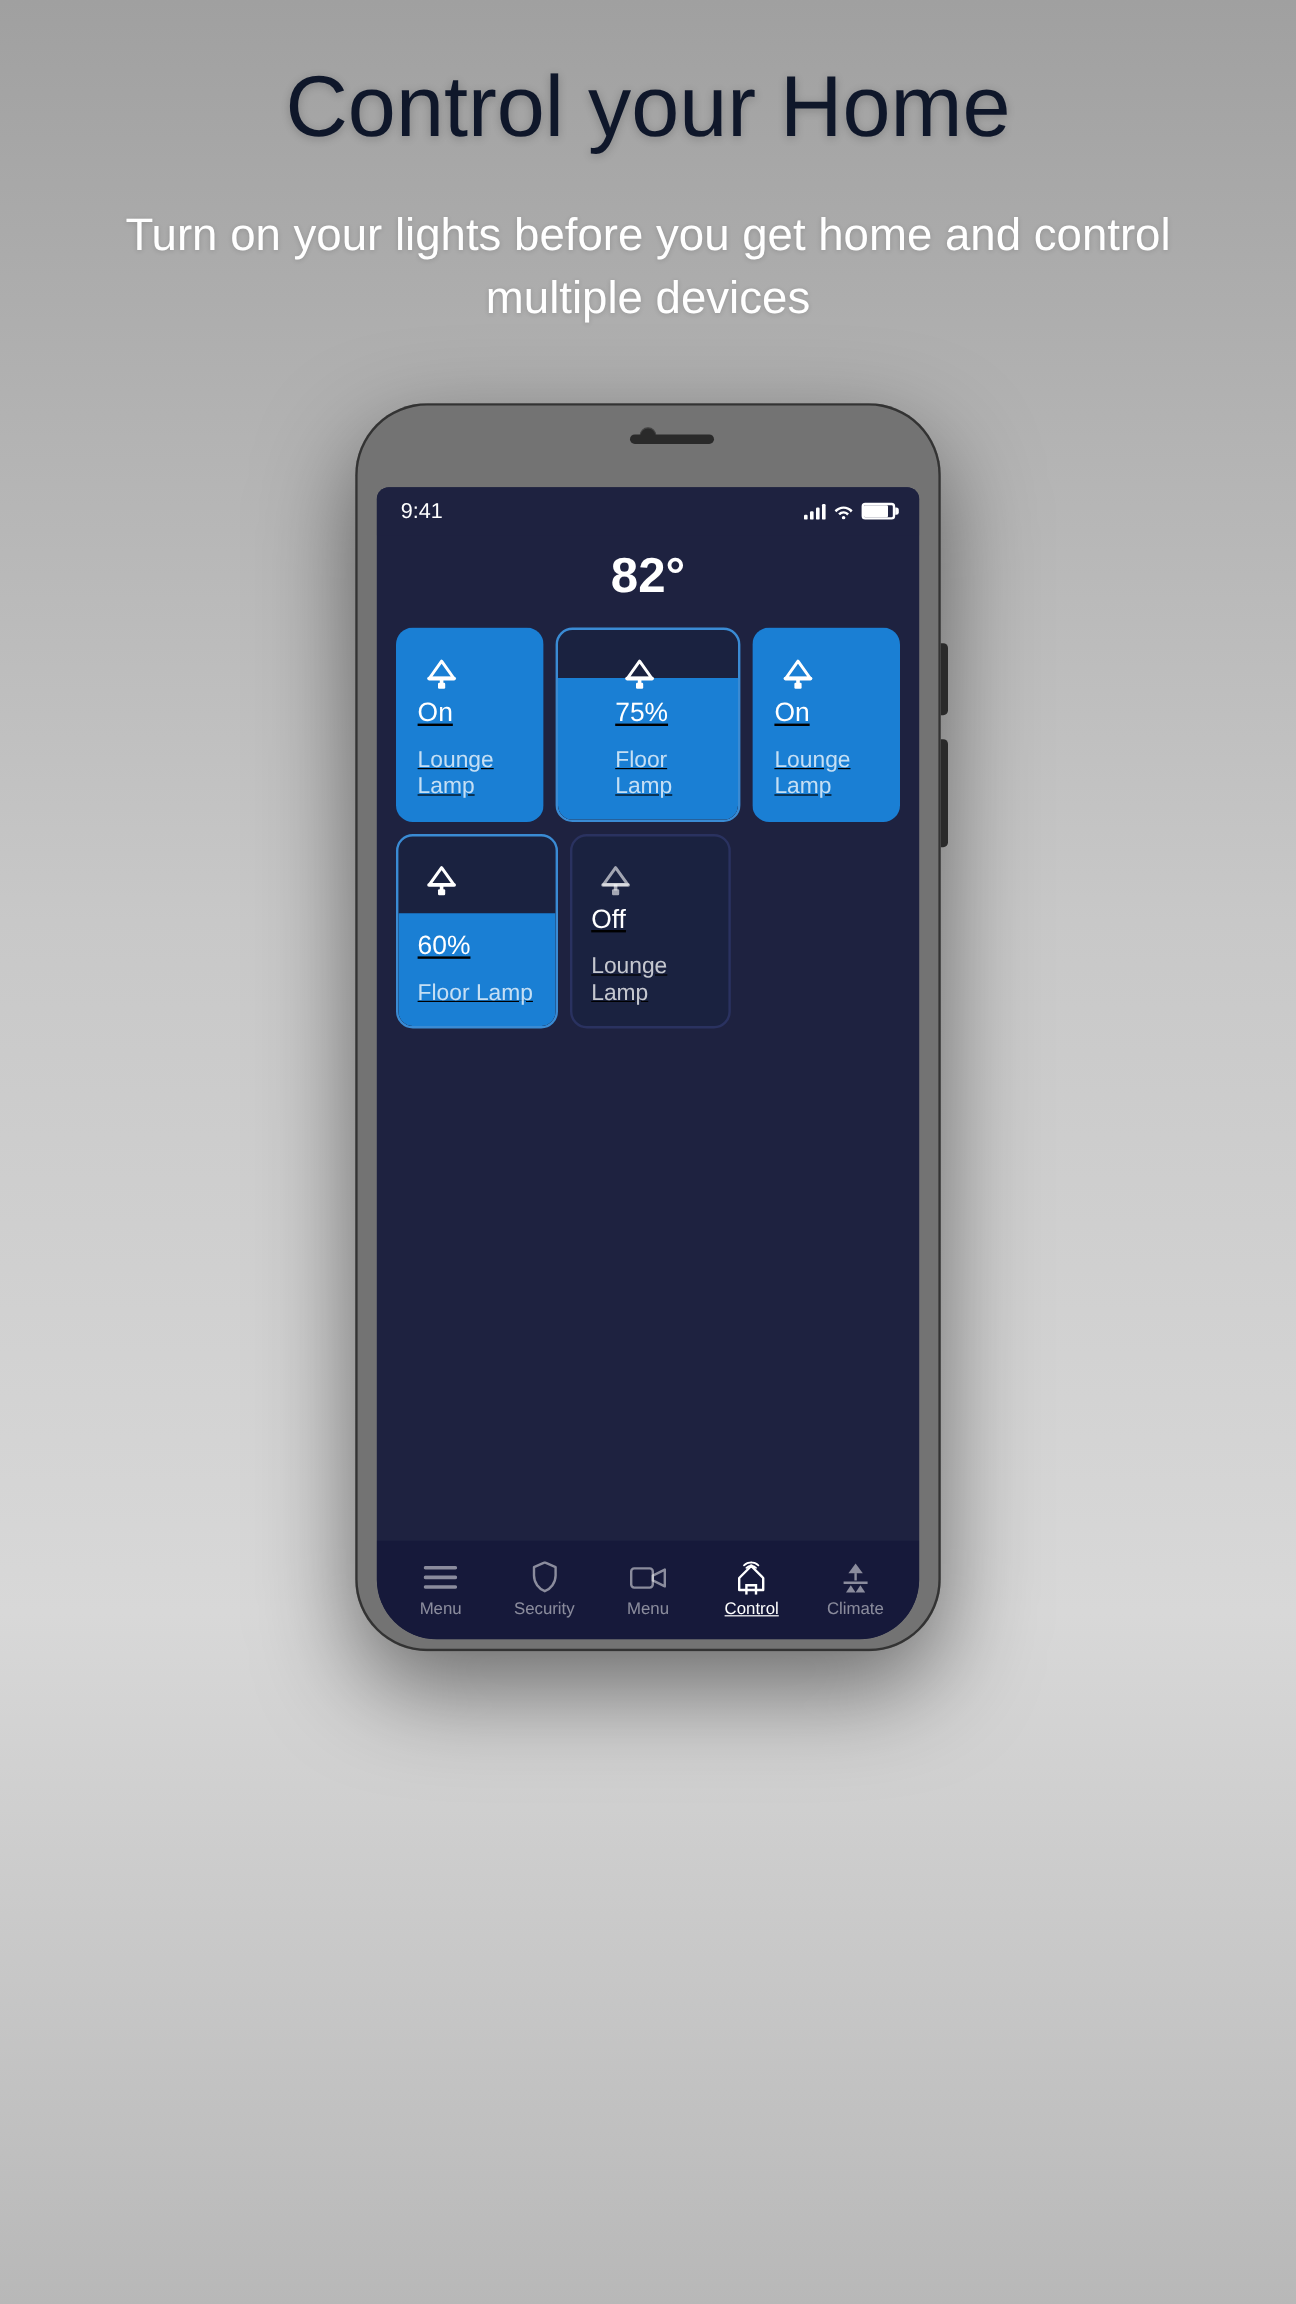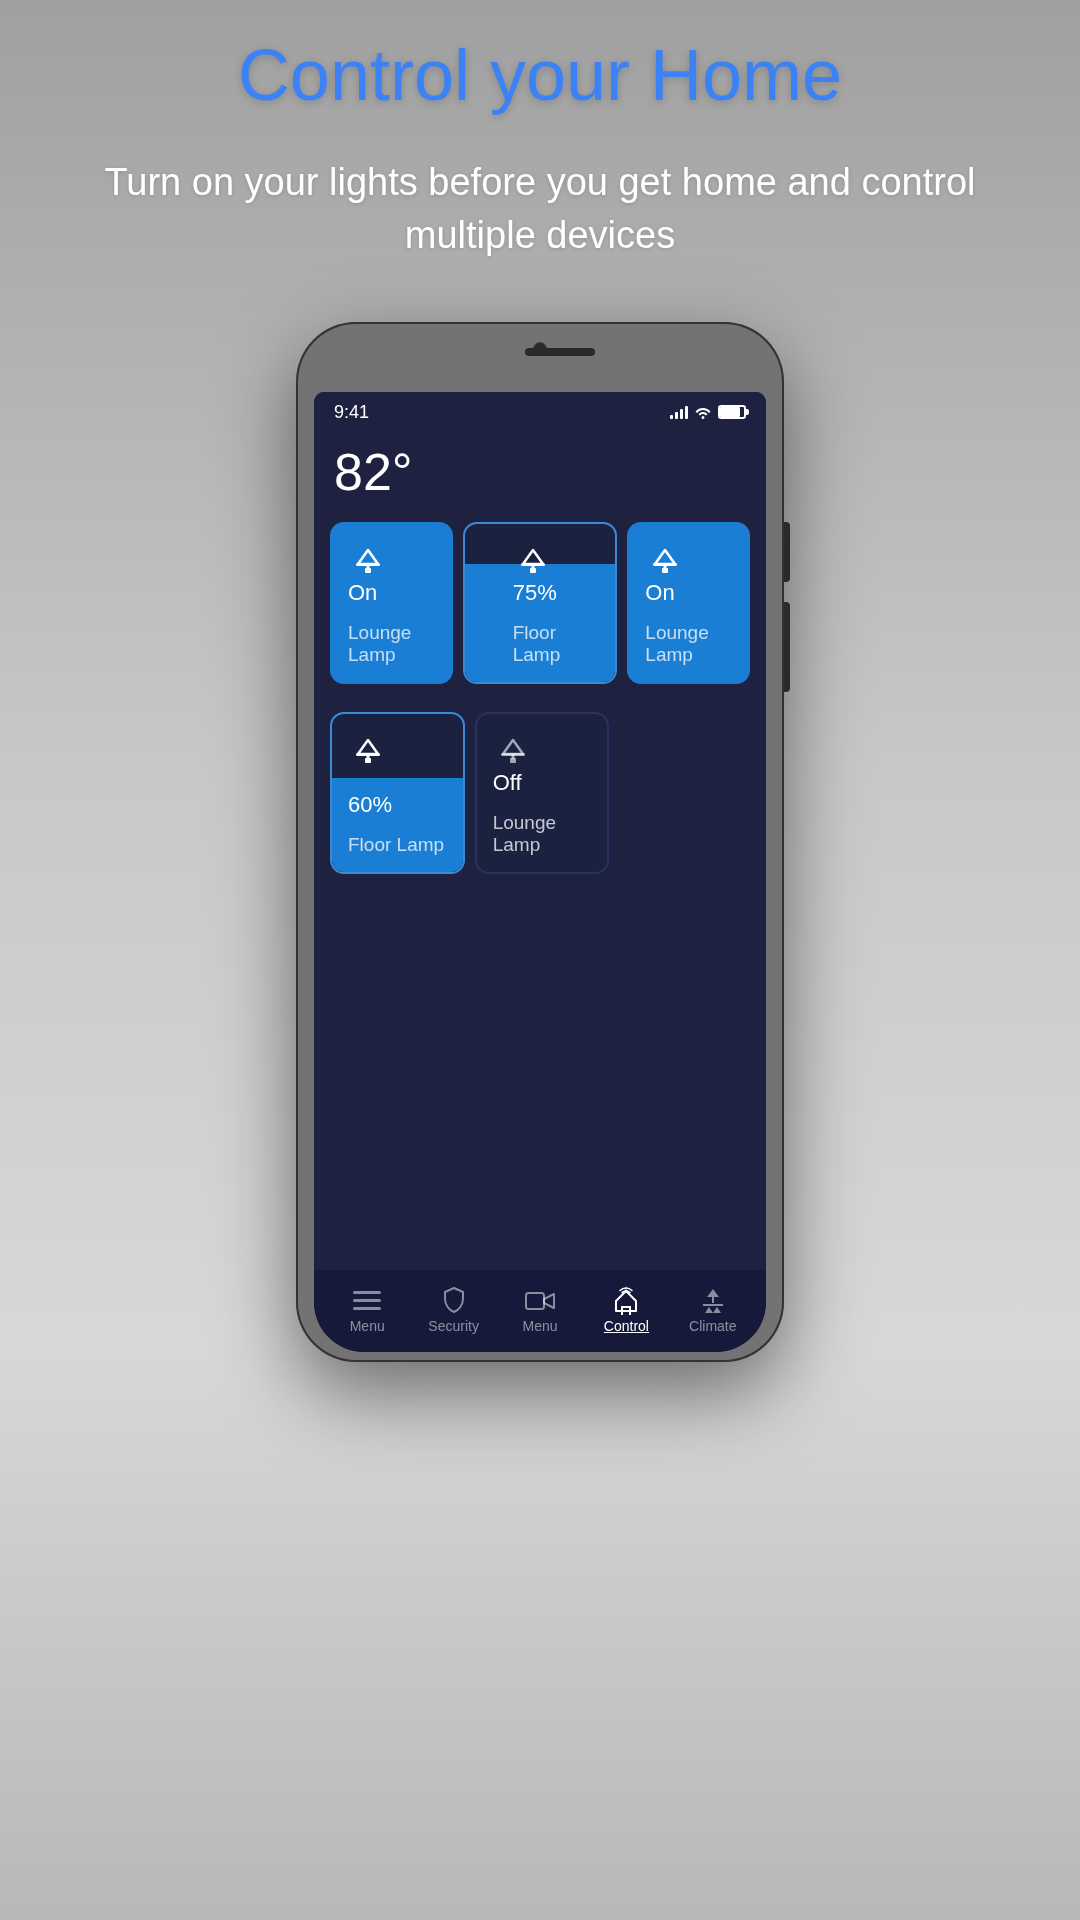--- a/index.html
+++ b/index.html
@@ -10,24 +10,24 @@
       height: 1920px;
       background: linear-gradient(180deg, #a0a0a0 0%, #c8c8c8 40%, #d8d8d8 70%, #b8b8b8 100%);
       display: flex;
       flex-direction: column;
       align-items: center;
       font-family: 'Helvetica Neue', Arial, sans-serif;
       overflow: hidden;
     }
 
     .page-title {
-      color: #3b82f6;
+      color: #0f172a;
       font-size: 72px;
       font-weight: 400;
-      margin-top: 34px;
+      margin-top: 48px;
       text-align: center;
       text-shadow: 0 2px 8px rgba(0,0,0,0.2);
     }
 
     .page-subtitle {
       color: white;
       font-size: 38px;
       font-weight: 400;
       text-align: center;
       margin-top: 40px;
@@ -177,33 +177,34 @@
     .battery-fill {
       width: 85%;
       height: 100%;
       background: white;
       border-radius: 1px;
     }
 
     
     .temperature {
       color: white;
-      font-size: 52px;
-      font-weight: 400;
-      text-align: left;
+      font-size: 41px;
+      font-weight: 700;
+      text-align: center;
       padding: 10px 20px 10px;
     }
 
     
     .device-grid {
       flex: 1;
       padding: 10px 16px 0;
       display: flex;
       flex-direction: column;
-      gap: 28px;
+      gap: 10px;
+      text-decoration: underline;
     }
 
     .grid-row {
       display: flex;
       gap: 10px;
     }
 
     .device-card {
       flex: 1;
       border-radius: 14px;

